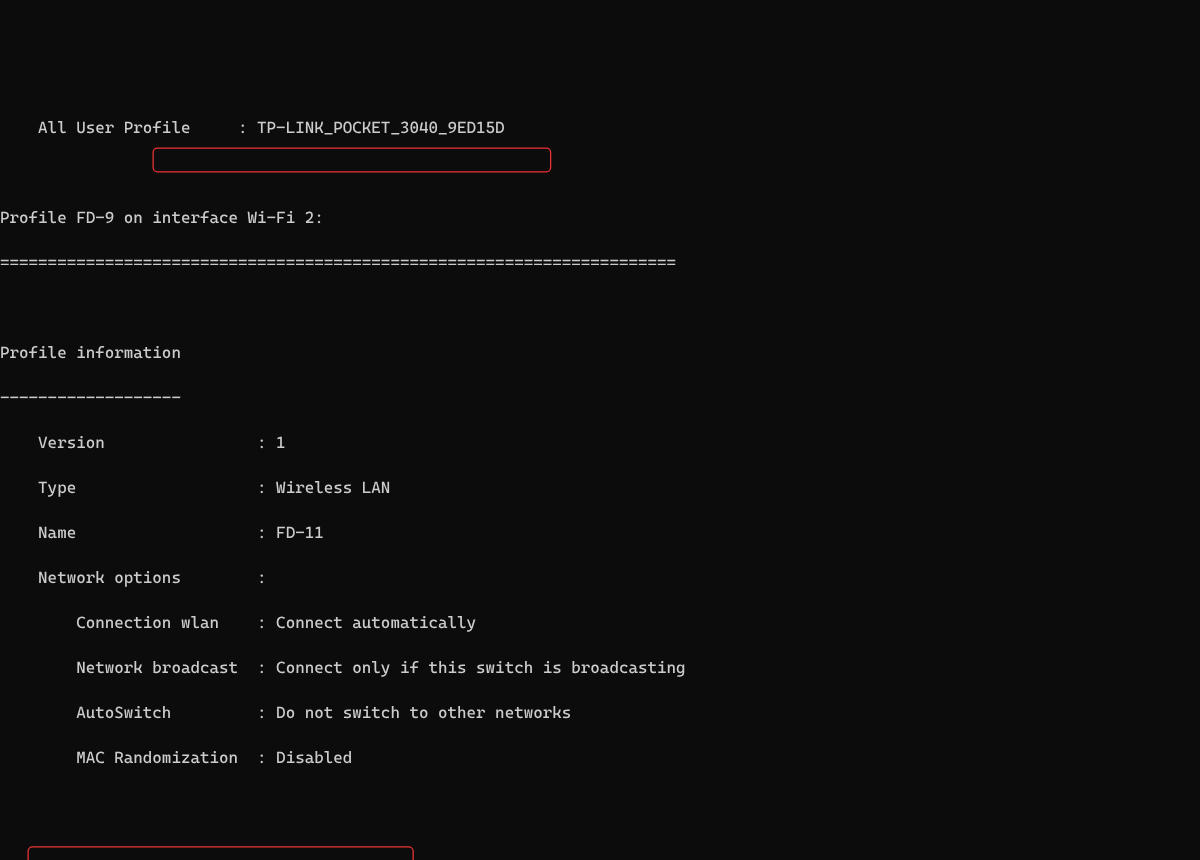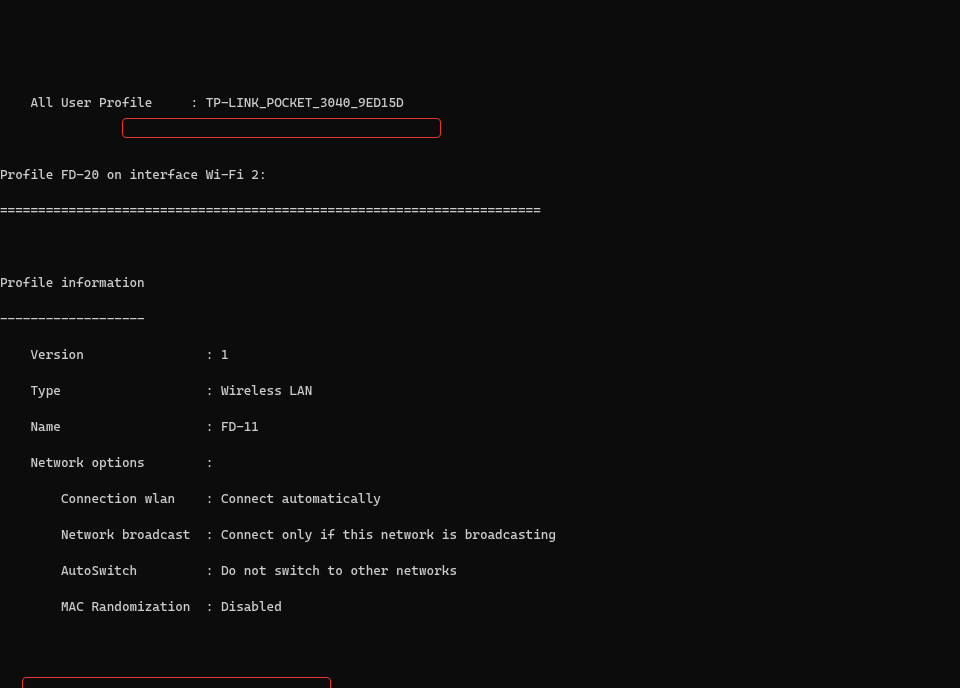--- a/index.html
+++ b/index.html
@@ -31,32 +31,32 @@
 </style>
 </head>
 <body>
 
 
 
 <div class="terminal">
 <span class="line">    All User Profile     : TP-LINK_POCKET_3040_9ED15D</span>
 <span class="line"></span>
 <span class="line"></span>
-<span class="line">Profile FD-20 on interface Wi-Fi 2:</span>
+<span class="line">Profile FD-9 on interface Wi-Fi 2:</span>
 <span class="line">=======================================================================</span>
 <span class="line"></span>
 <span class="line"></span>
 <span class="line">Profile information</span>
 <span class="line">-------------------</span>
 <span class="line">    Version                : 1</span>
 <span class="line">    Type                   : Wireless LAN</span>
 <span class="line">    Name                   : FD-11</span>
 <span class="line">    Network options        :</span>
 <span class="line">        Connection wlan    : Connect automatically</span>
-<span class="line">        Network broadcast  : Connect only if this network is broadcasting</span>
+<span class="line">        Network broadcast  : Connect only if this switch is broadcasting</span>
 <span class="line">        AutoSwitch         : Do not switch to other networks</span>
 <span class="line">        MAC Randomization  : Disabled</span>
 <span class="line"></span>
 
 
 
 
 
 
 

